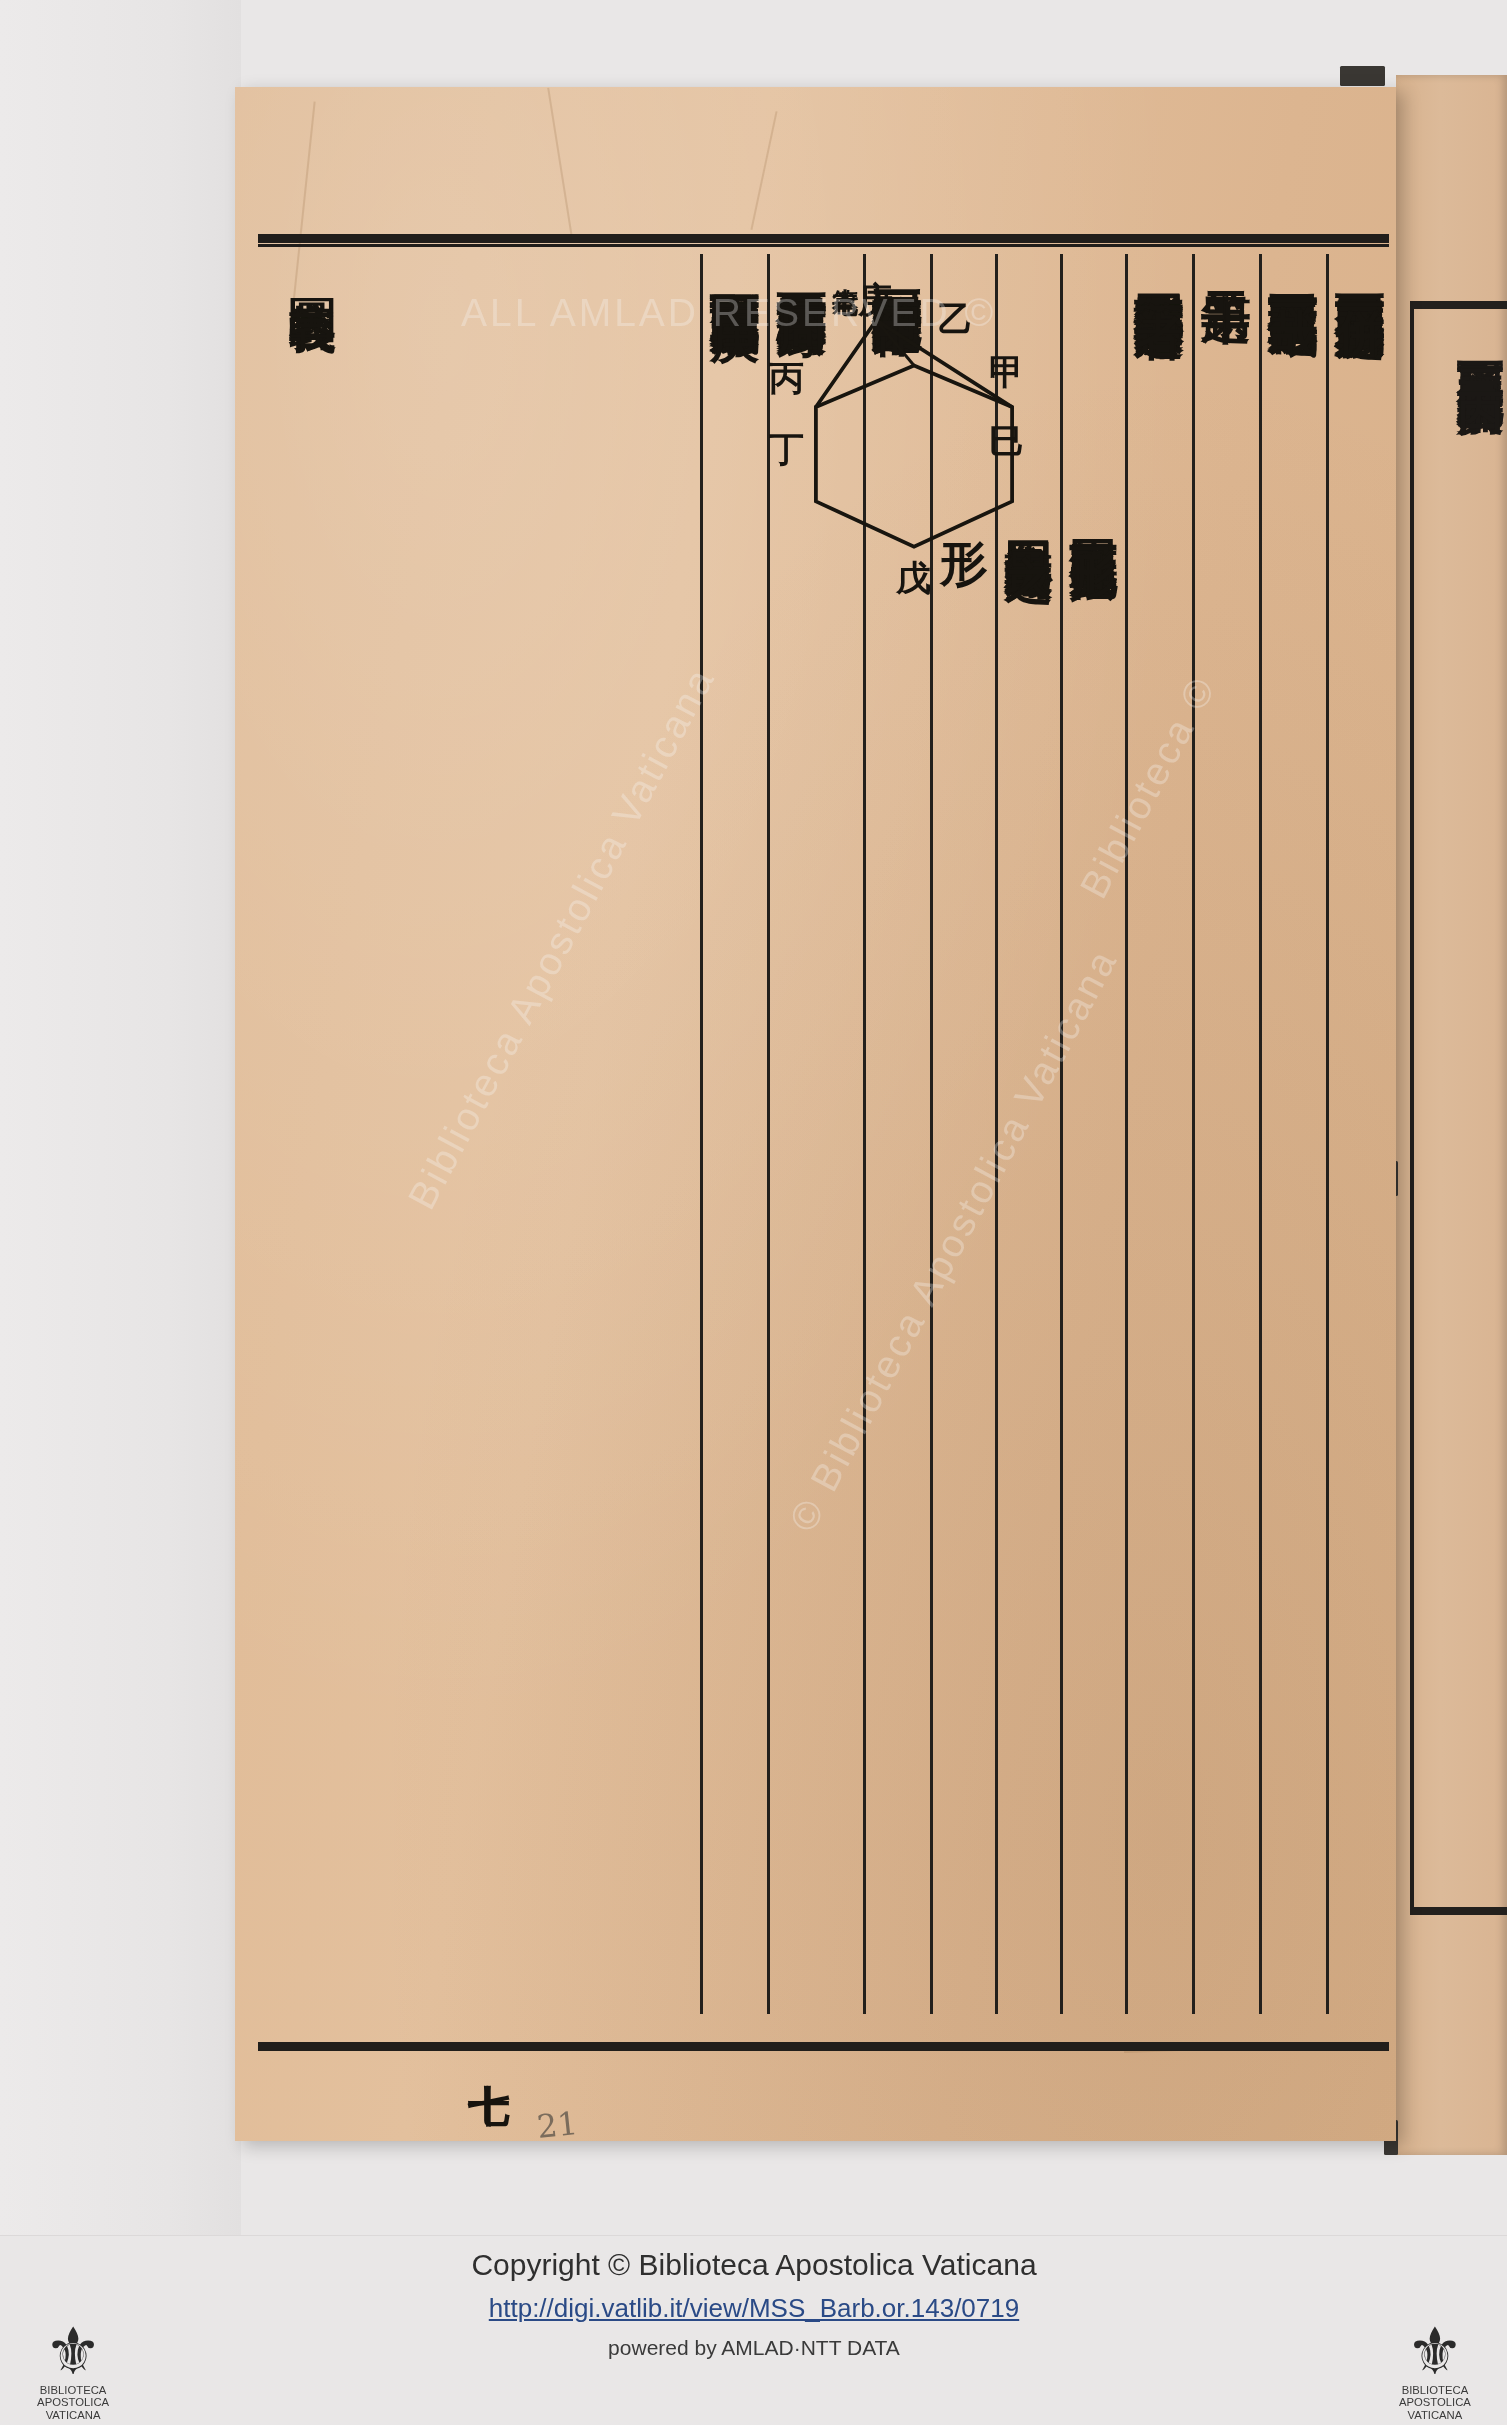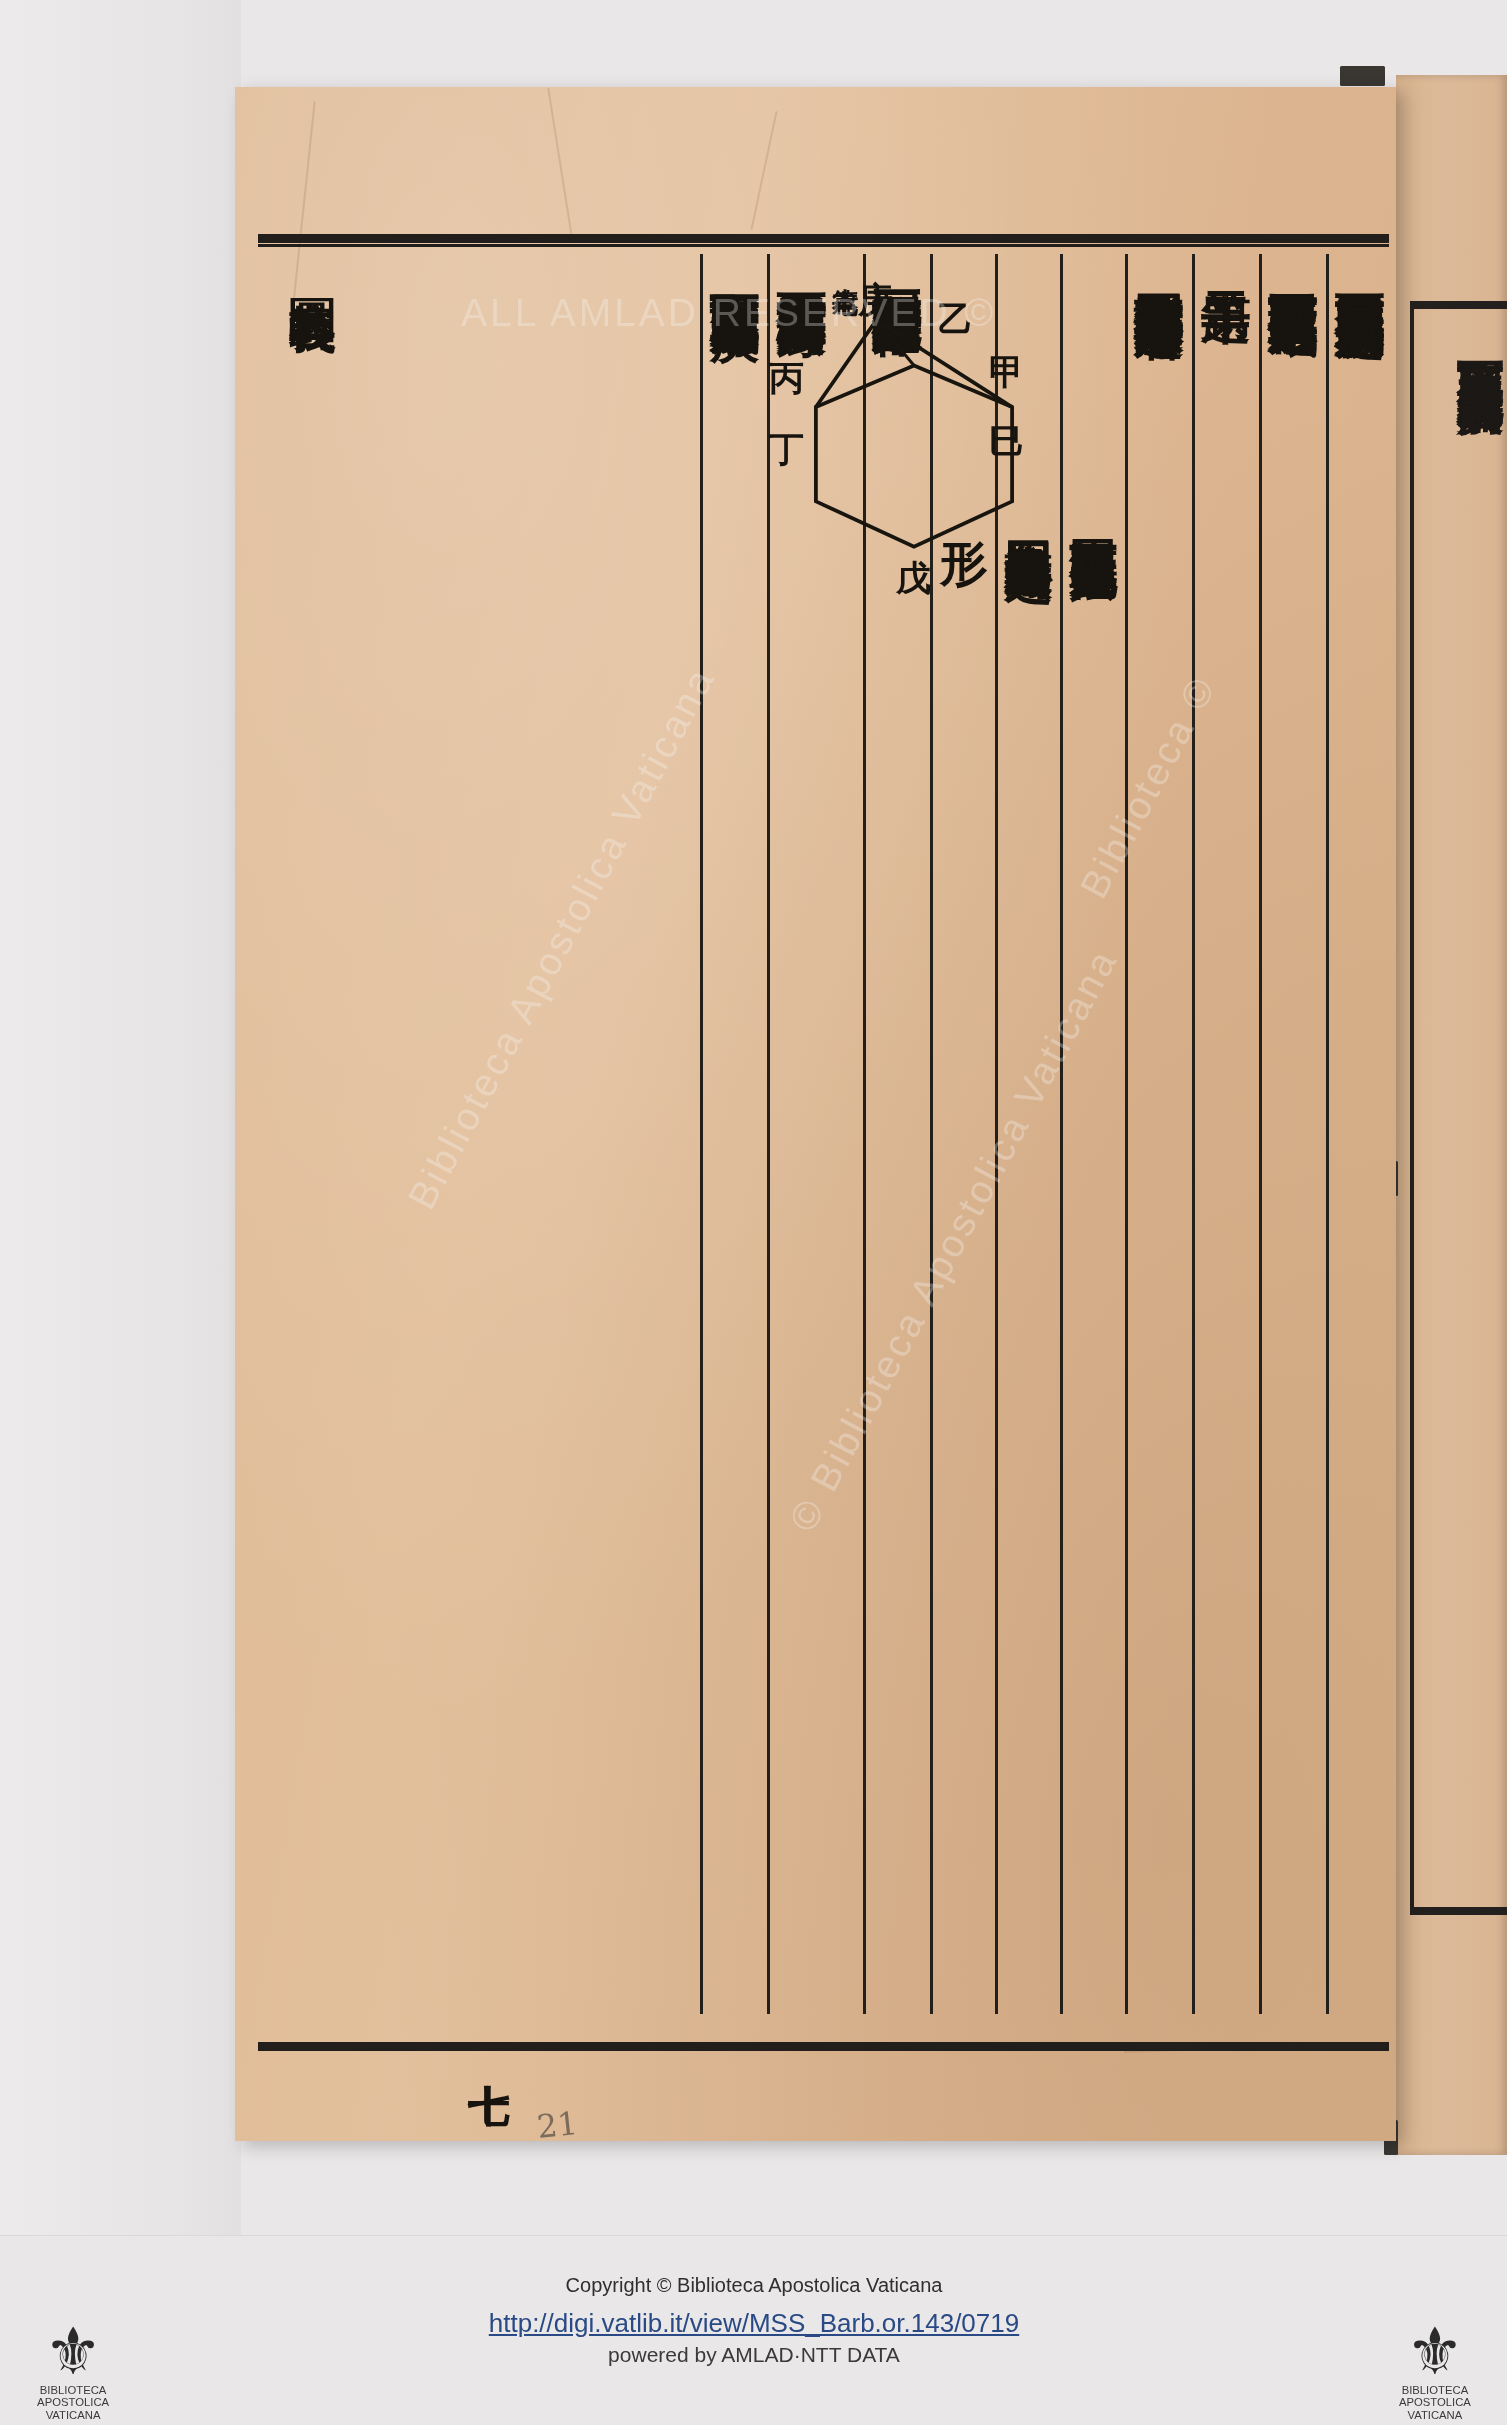--- a/index.html
+++ b/index.html
@@ -149,23 +149,23 @@
   }
   .wm.rot{ transform:rotate(-62deg); }
 
   
   #footer{
     position:absolute; left:0; top:2235px; width:1508px; height:191px;
     background:#e9e7e7;
     border-top:0.8px solid #dcd9d9;
     text-align:center;
   }
-  #footer .f1{ font-size:20px; color:#2f2f2f; margin-top:38px; }
+  #footer .f1{ font-size:30px; color:#2f2f2f; margin-top:12px; }
   #footer .f2{ font-size:26px; color:#2a4a86; margin-top:10.6px; text-decoration:underline; }
-  #footer .f3{ font-size:21px; color:#3a3a3a; margin-top:4px; }
+  #footer .f3{ font-size:21px; color:#3a3a3a; margin-top:12px; }
 
   .seal{
     position:absolute; bottom:6px; width:113px; text-align:center;
     font-size:11.3px; color:#3b3b3b; line-height:1.1;
     font-family:"Liberation Sans", sans-serif;
   }
   .seal .keys{
     font-size:65px; line-height:1; color:#2b2b2b; display:block;
   }
   .seal.left{ left:16.6px; }

